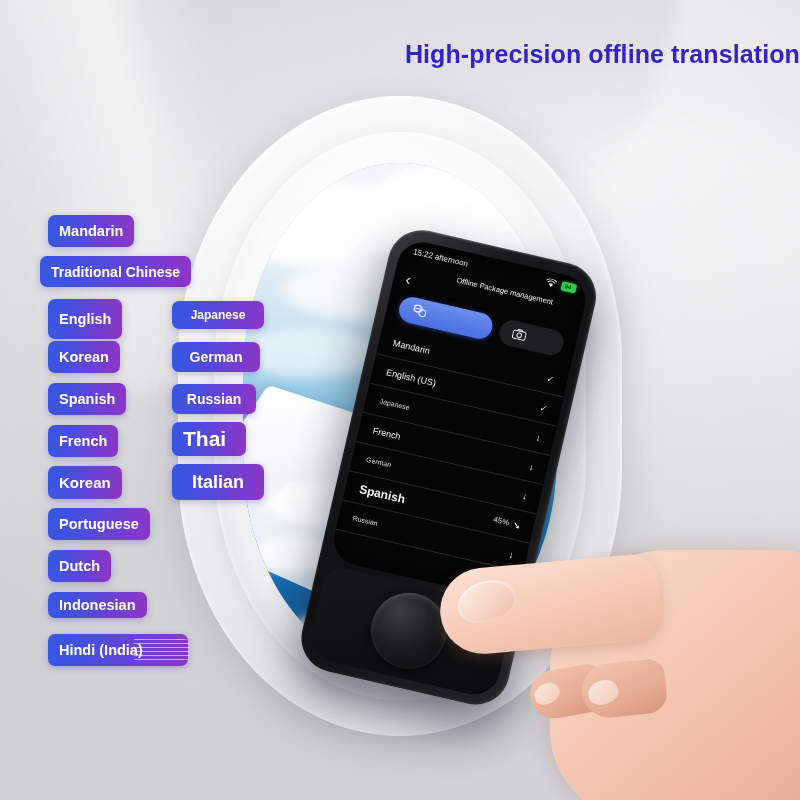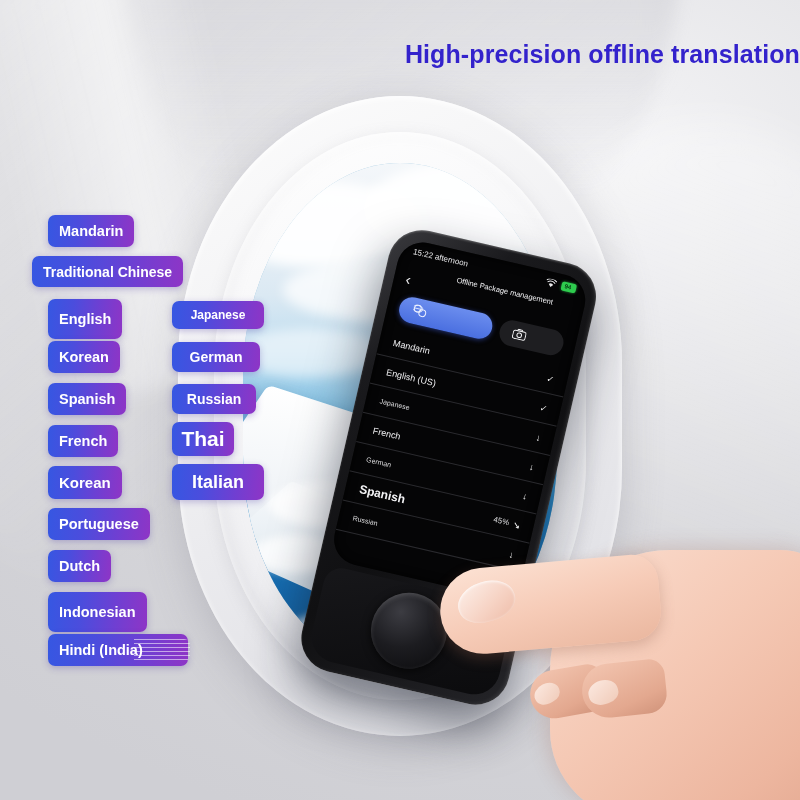--- a/index.html
+++ b/index.html
@@ -396,21 +396,21 @@
     <div class="sea-foam" style="left:42px;  top:446px; width:180px; height:46px;"></div>
     <div class="sea-foam" style="left:170px; top:360px; width:110px; height:34px; background:rgba(255,255,255,.6);"></div>
     <div class="sea-foam" style="left:118px; top:462px; width:130px; height:36px; background:rgba(255,255,255,.7);"></div>
   </div>
 
   <div class="main-title">High-precision offline translation</div>
 
   <div class="pill" style="left:48px; top:215px; height:32px; font-size:14.5px;">
     <span>Mandarin</span>
   </div>
-  <div class="pill" style="left:32px; top:256px; height:31px; font-size:14px;">
+  <div class="pill" style="left:40px; top:256px; height:31px; font-size:14px;">
     <span>Traditional Chinese</span>
   </div>
   <div class="pill" style="left:48px; top:299px; height:40px; font-size:14.5px;">
     <span>English</span>
   </div>
   <div class="pill" style="left:48px; top:341px; height:32px; font-size:14.5px;">
     <span>Korean</span>
   </div>
   <div class="pill" style="left:48px; top:383px; height:32px; font-size:14.5px;">
     <span>Spanish</span>
@@ -420,37 +420,37 @@
   </div>
   <div class="pill" style="left:48px; top:466px; height:33px; font-size:15px;">
     <span>Korean</span>
   </div>
   <div class="pill" style="left:48px; top:508px; height:32px; font-size:14.5px;">
     <span>Portuguese</span>
   </div>
   <div class="pill" style="left:48px; top:550px; height:32px; font-size:14.5px;">
     <span>Dutch</span>
   </div>
-  <div class="pill" style="left:48px; top:592px; height:40px; font-size:14.5px;">
+  <div class="pill" style="left:48px; top:592px; height:26px; font-size:14.5px;">
     <span>Indonesian</span>
   </div>
   <div class="pill streak" style="left:48px; top:634px; height:32px; font-size:14.5px; width:140px;">
     <span>Hindi (India)</span>
   </div>
 
   <div class="pill" style="left:172px; top:301px; height:28px; font-size:12px; justify-content:center; width:92px;">
     <span>Japanese</span>
   </div>
   <div class="pill" style="left:172px; top:342px; height:30px; font-size:14px; justify-content:center; width:88px;">
     <span>German</span>
   </div>
   <div class="pill" style="left:172px; top:384px; height:30px; font-size:14px; justify-content:center; width:84px;">
     <span>Russian</span>
   </div>
-  <div class="pill" style="left:172px; top:422px; height:34px; font-size:21px; justify-content:center; width:62px;">
+  <div class="pill" style="left:172px; top:422px; height:34px; font-size:21px; justify-content:flex-start; width:74px;">
     <span>Thai</span>
   </div>
   <div class="pill" style="left:172px; top:464px; height:36px; font-size:18px; justify-content:center; width:92px;">
     <span>Italian</span>
   </div>
 
   <div id="device-wrap">
     <div class="device-body"></div>
 
     <div class="device-screen">

